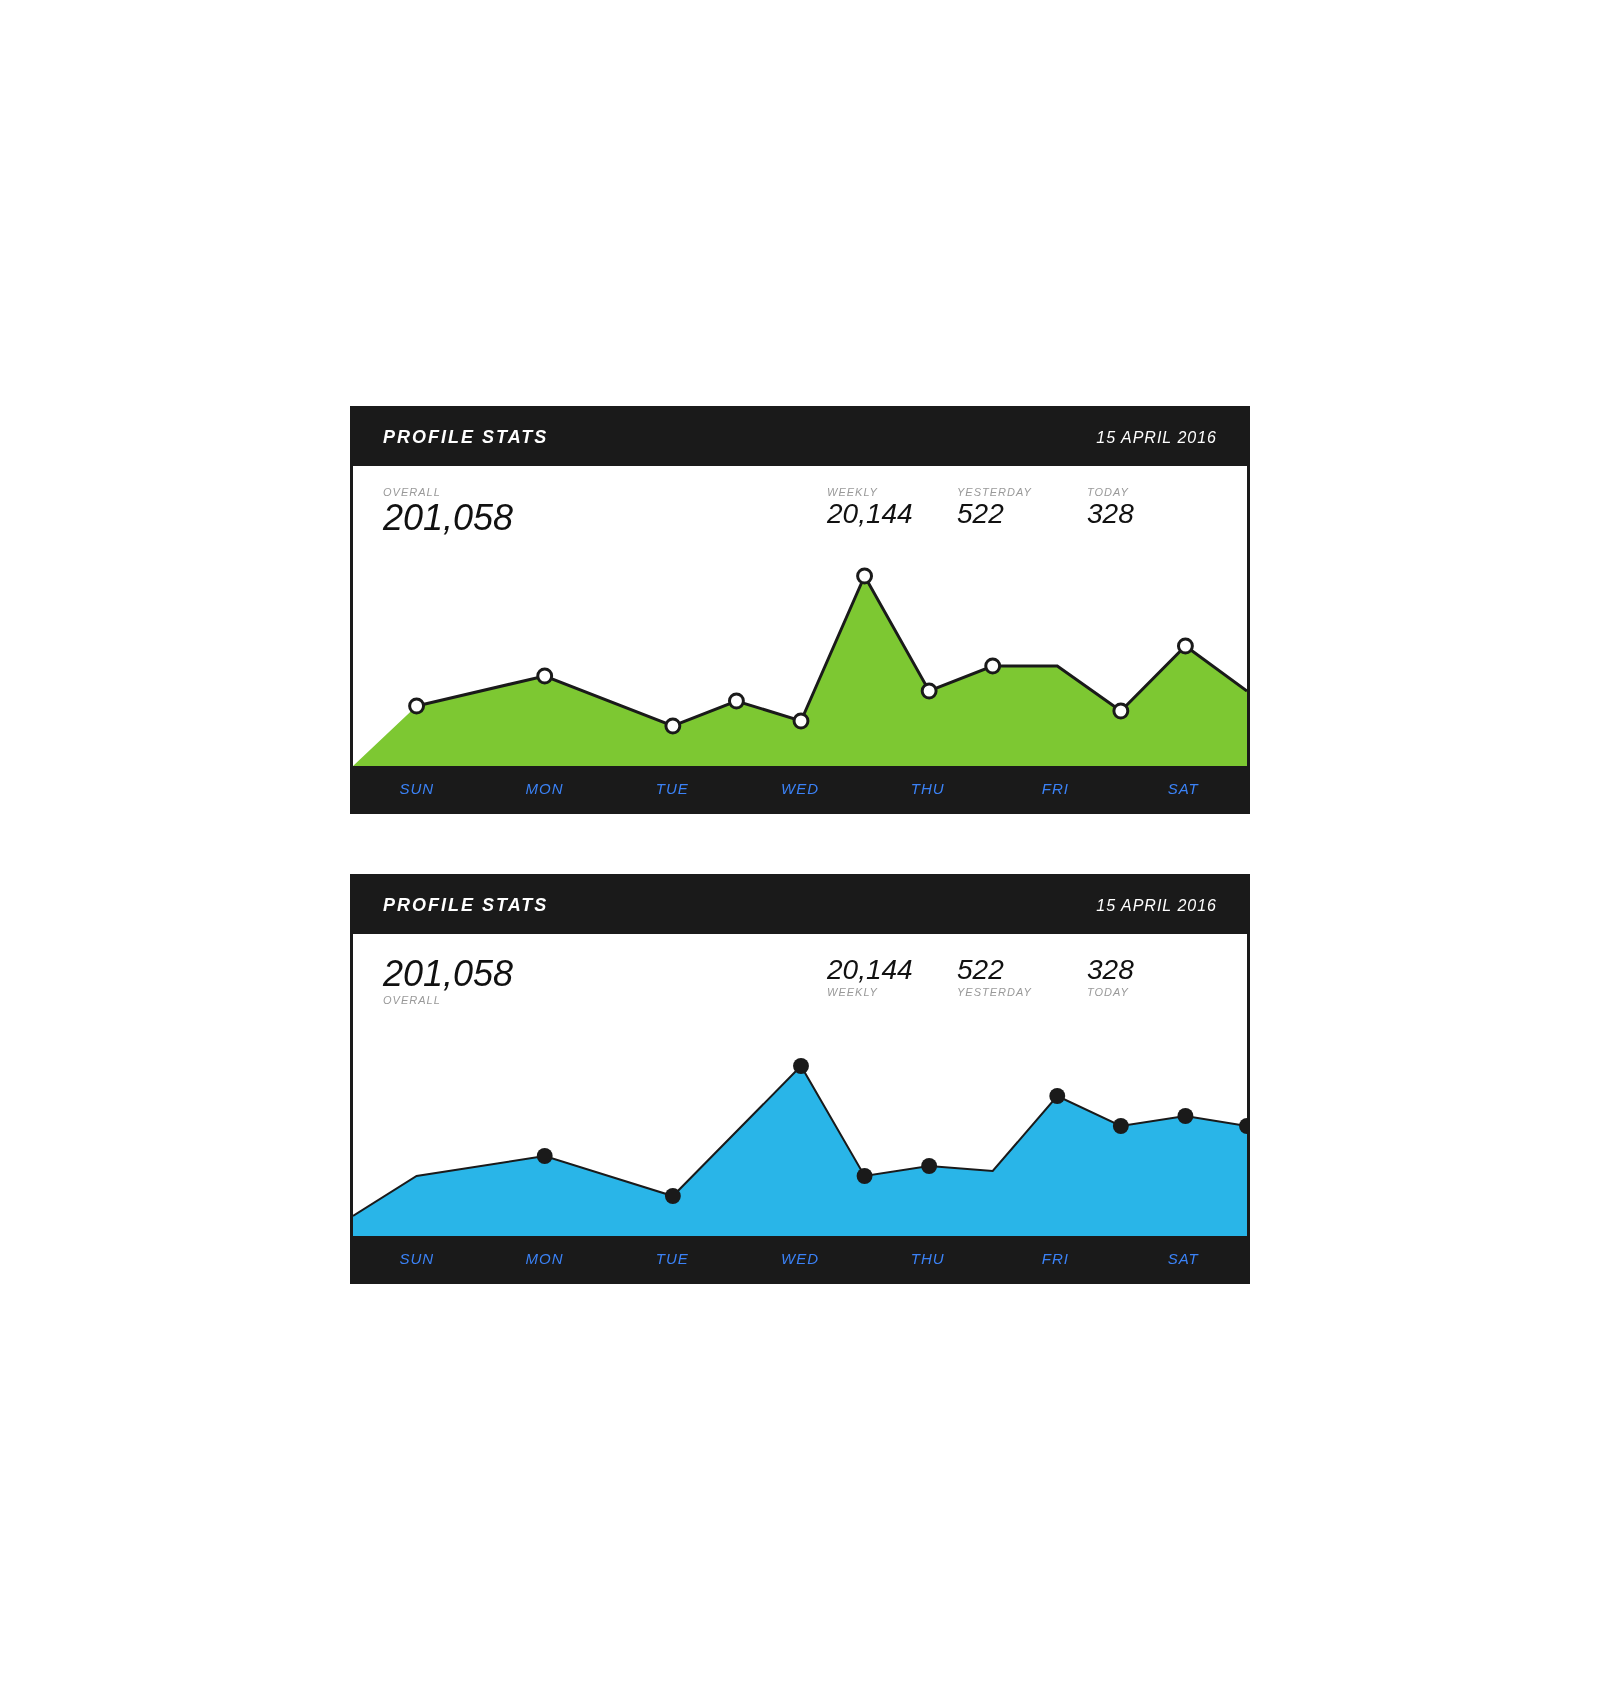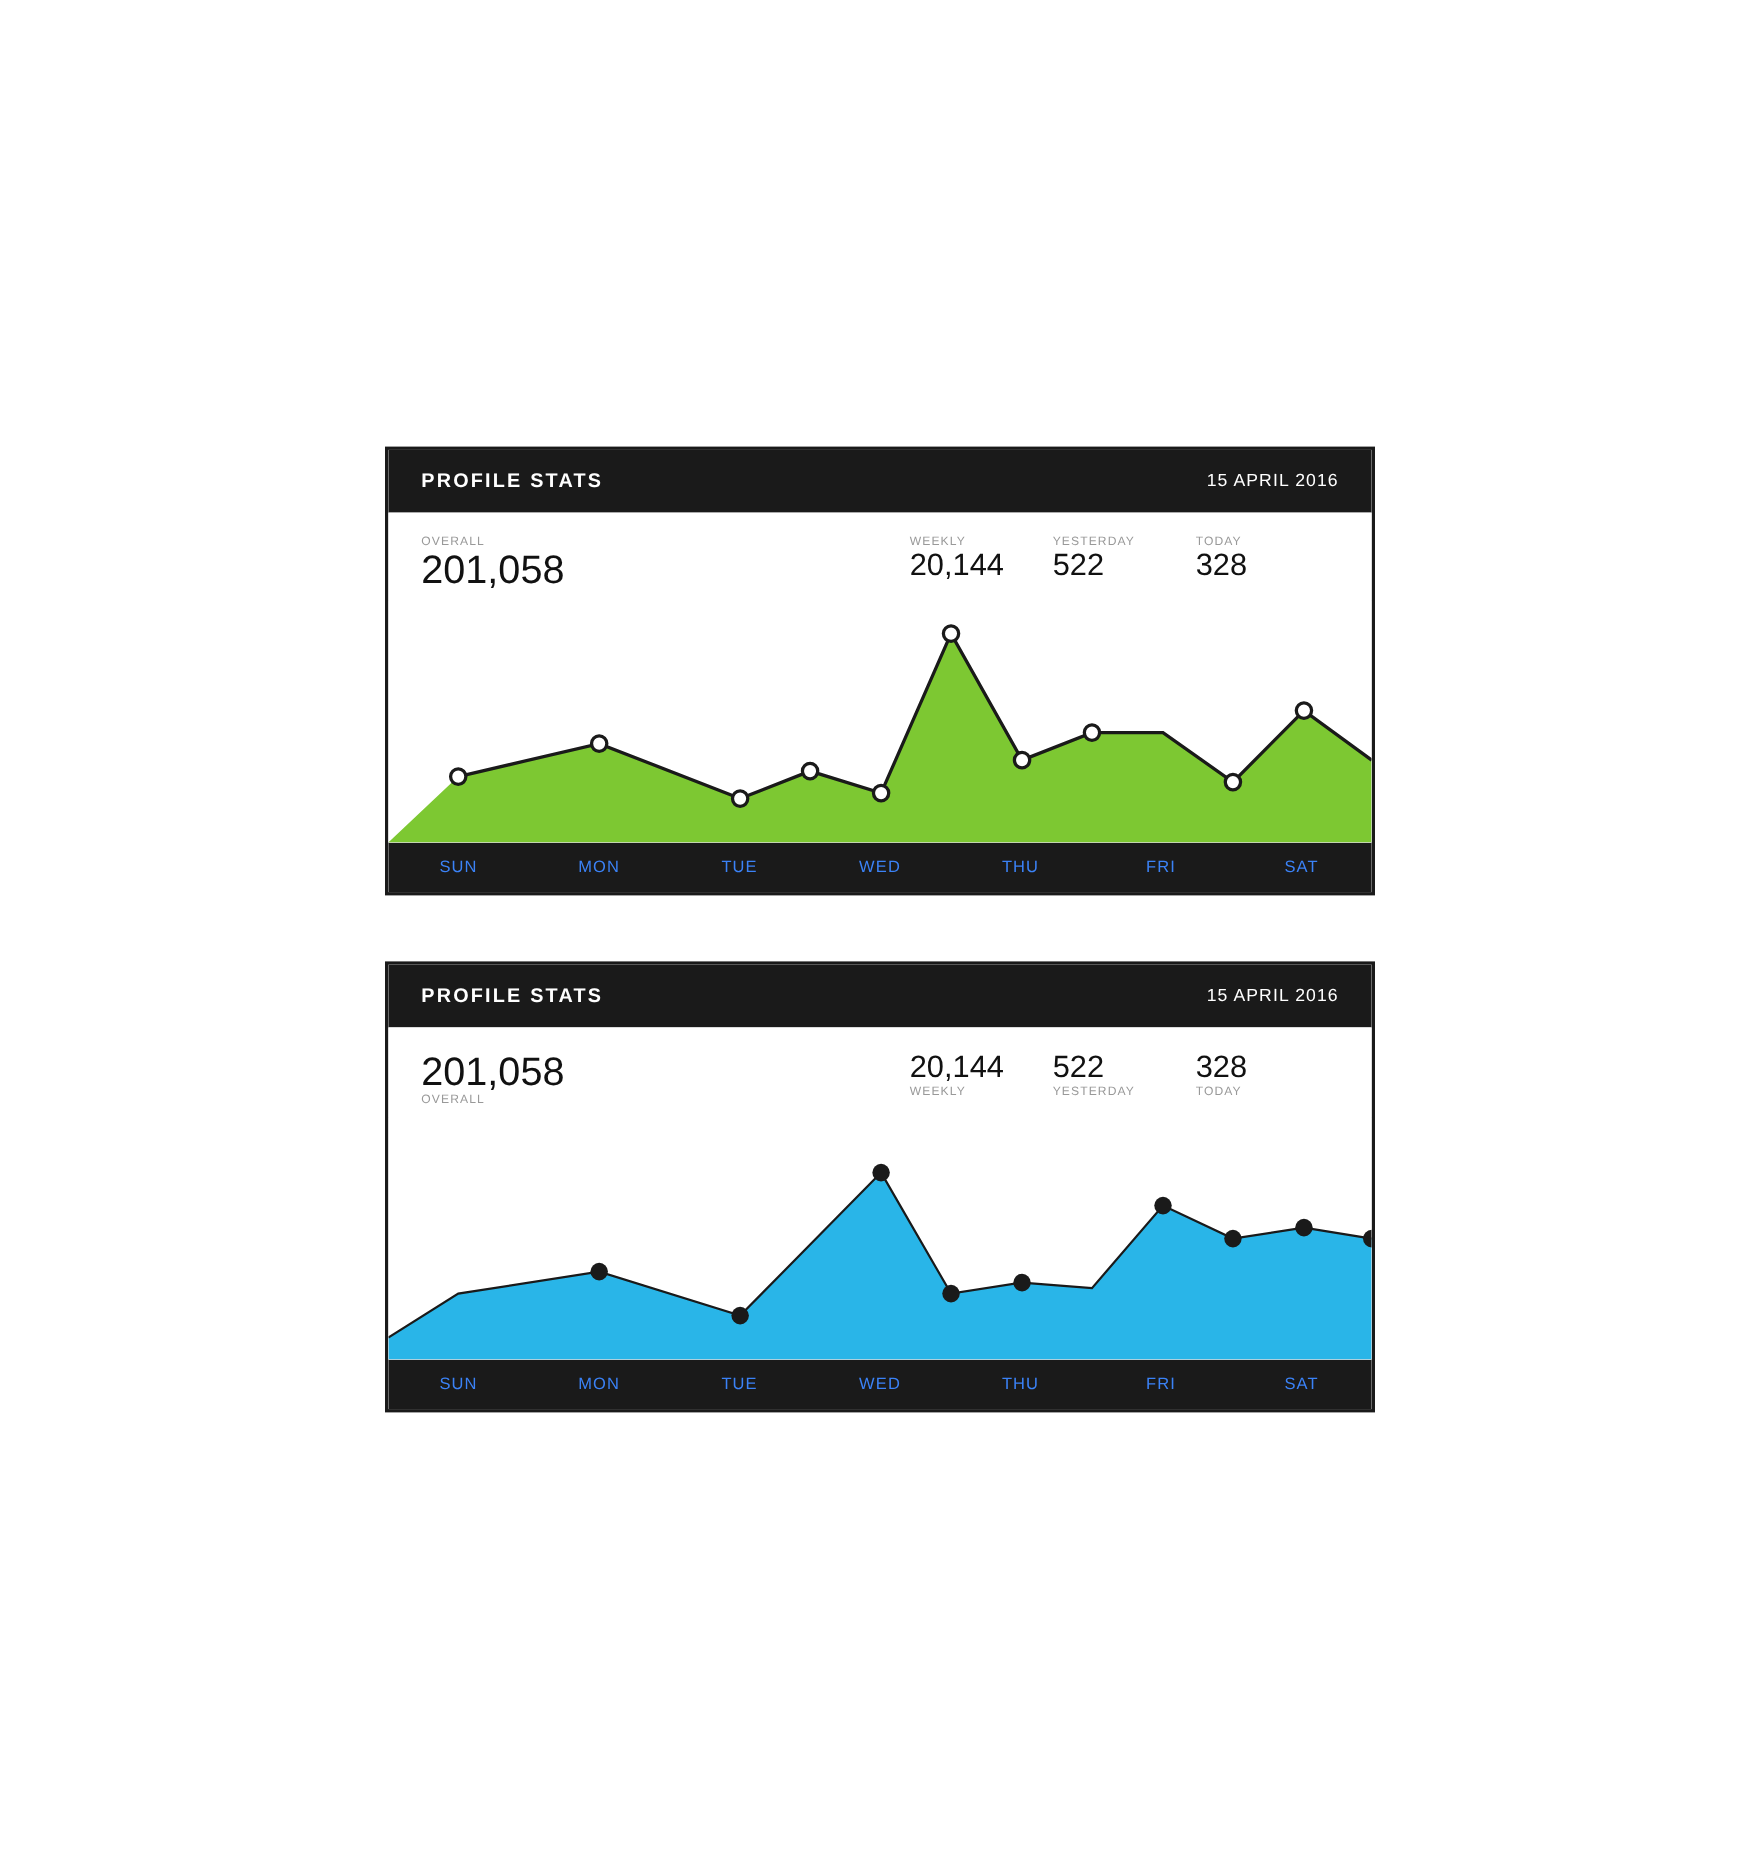--- a/index.html
+++ b/index.html
@@ -12,20 +12,21 @@
       min-height: 1690px;
       font-family: Arial, Helvetica, sans-serif;
       gap: 60px;
       padding: 60px 0;
     }
 
     .card {
       width: 900px;
       border: 3px solid #1a1a1a;
       overflow: hidden;
+      font-style: italic;
     }
 
     .card-header {
       background: #1a1a1a;
       color: #ffffff;
       display: flex;
       justify-content: space-between;
       align-items: center;
       padding: 18px 30px;
     }

